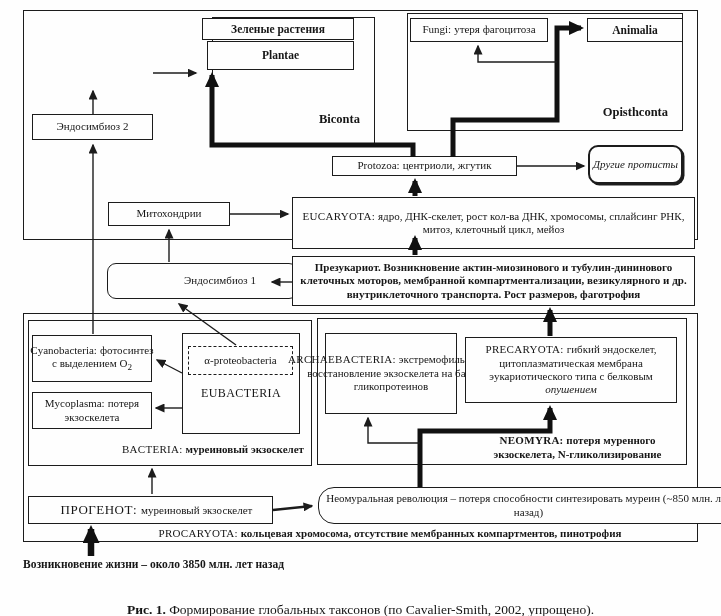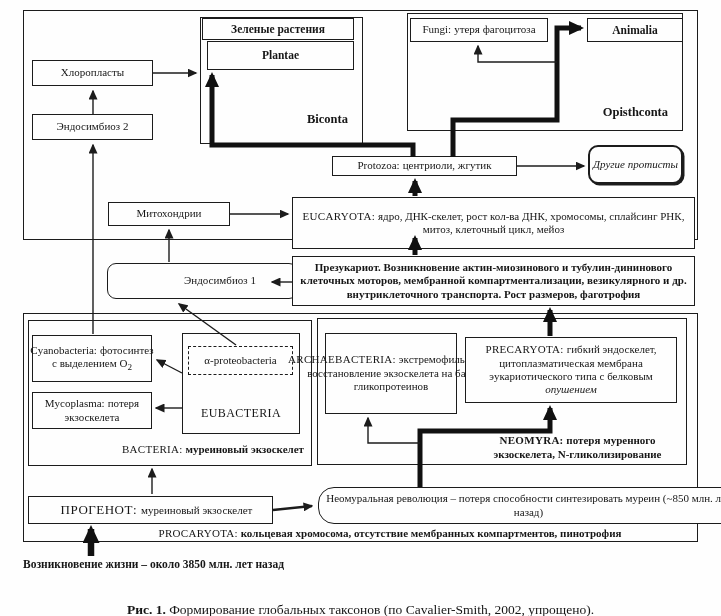--- a/index.html
+++ b/index.html
@@ -29,44 +29,41 @@
   svg .giant{stroke:#111;stroke-width:6.5;fill:none;}
 </style>
 </head>
 <body>
 
 <div id="stage">
 
   <div class="frame" style="left:23px;top:10px;width:675px;height:230px;"></div>
   <div class="frame" style="left:23px;top:313px;width:675px;height:229px;"></div>
 
-  <div class="frame" style="left:200px;top:17px;width:163px;height:127px;">
+  <div class="frame" style="left:212px;top:17px;width:163px;height:127px;">
     <span class="corner-label" style="right:14px;bottom:16px;">Biconta</span>
   </div>
   <div class="frame" style="left:407px;top:13px;width:276px;height:118px;padding-left:20px;">
     <span class="corner-label" style="right:14px;bottom:10px;">Opisthconta</span>
   </div>
 
   <div class="box bold" style="left:202px;top:18px;width:152px;height:22px;font-size:11.5px;">
     <span>Зеленые растения</span>
   </div>
   <div class="box bold" style="left:207px;top:41px;width:147px;height:29px;font-size:11.5px;">
     <span>Plantae</span>
   </div>
   <div class="box" style="left:410px;top:18px;width:138px;height:24px;">
     <span><span class="bx-name">Fungi:</span><span>утеря фагоцитоза</span></span>
   </div>
   <div class="box bold" style="left:587px;top:18px;width:96px;height:24px;font-size:11.5px;">
     <span>Animalia</span>
   </div>
   <div class="box italic" style="left:588px;top:145px;width:95px;height:39px;border-width:2px;box-shadow:1.5px 1.5px 0 #1c1c1c;border-radius:10px;">
     <span>Другие протисты</span>
-  </div>
-  <div class="box" style="left:32px;top:60px;width:121px;height:26px;">
-    <span>Хлоропласты</span>
   </div>
   <div class="box" style="left:32px;top:114px;width:121px;height:26px;">
     <span>Эндосимбиоз 2</span>
   </div>
   <div class="box" style="left:332px;top:156px;width:185px;height:20px;">
     <span><span class="bx-name">Protozoa:</span><span>центриоли, жгутик</span></span>
   </div>
   <div class="box" style="left:108px;top:202px;width:122px;height:24px;">
     <span>Митохондрии</span>
   </div>
@@ -88,21 +85,21 @@
     </span>
   </div>
   <div class="frame" style="left:317px;top:318px;width:370px;height:147px;"></div>
 
   <div class="box" style="left:32px;top:335px;width:120px;height:47px;">
     <span><span class="bx-name">Cyanobacteria:</span><span>фотосинтез с выделением O</span><sub>2</sub></span>
   </div>
   <div class="box" style="left:32px;top:392px;width:120px;height:37px;">
     <span><span class="bx-name">Mycoplasma:</span><span>потеря экзоскелета</span></span>
   </div>
-  <div class="box" style="left:182px;top:333px;width:118px;height:101px;align-items:flex-end;padding-bottom:12px;font-size:12px;letter-spacing:.4px;">
+  <div class="box" style="left:182px;top:333px;width:118px;height:101px;align-items:flex-end;padding-bottom:32px;font-size:12px;letter-spacing:.4px;">
     <span>EUBACTERIA</span>
   </div>
   <div class="box" style="left:188px;top:346px;width:105px;height:29px;border:1.7px dashed #1c1c1c;">
     <span>α-proteobacteria</span>
   </div>
   <div class="box" style="left:325px;top:333px;width:132px;height:81px;">
     <span><span class="bx-name caps">ARCHAEBACTERIA:</span><span>экстремофильность, восстановление экзоскелета на базе гликопротеинов</span></span>
   </div>
   <div class="box" style="left:465px;top:337px;width:212px;height:66px;">
     <span><span class="bx-name caps">PRECARYOTA:</span><span>гибкий эндоскелет, цитоплазматическая мембрана эукариотического типа с белковым</span> <span class="italic">опушением</span></span>

